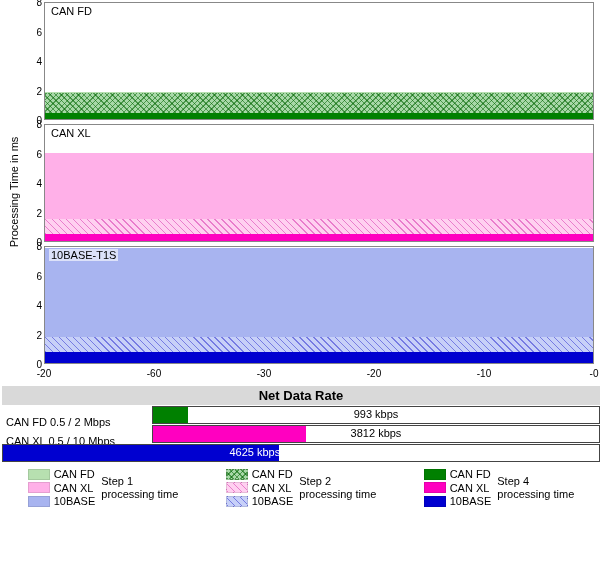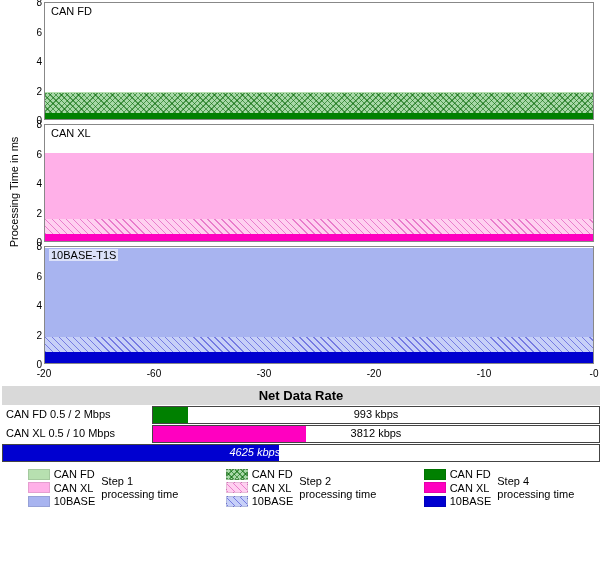--- a/index.html
+++ b/index.html
@@ -90,20 +90,21 @@
     display: flex;
     align-items: stretch;
     height: 18px;
     margin-top: 1px;
   }
   .dr-label {
     width: 150px;
     font-size: 11px;
     padding: 2px 4px;
     background: #fff;
+    margin-top: 8px;
   }
   .dr-bar-wrap {
     flex: 1;
     border: 1px solid #444;
     position: relative;
     background: #fff;
   }
   .dr-bar {
     position: absolute;
     top: 0; bottom: 0; left: 0;
@@ -237,21 +238,21 @@
   <div class="dr-row">
     <div class="dr-label">CAN XL 0.5 / 10 Mbps</div>
     <div class="dr-bar-wrap">
       <div class="dr-bar solid-pink" style="width:34.27%"></div>
       <div class="dr-value">3812  kbps</div>
     </div>
   </div>
   <div class="dr-row">
     <div class="dr-bar-wrap">
       <div class="dr-bar solid-blue" style="width:46.25%"></div>
-      <div class="dr-value" style="color:#fff; text-align:center; padding-left:38%; width:auto;font-style:italic;">4625  kbps</div>
+      <div class="dr-value" style="color:#fff; text-align:center; padding-left:38%; width:auto;">4625  kbps</div>
     </div>
   </div>
 
   <div class="legend">
 
     <div class="legend-group">
       <div class="legend-swatches">
         <div class="legend-line">
             <div class="swatch light-green"></div>
             <span class="legend-text">CAN FD</span>

